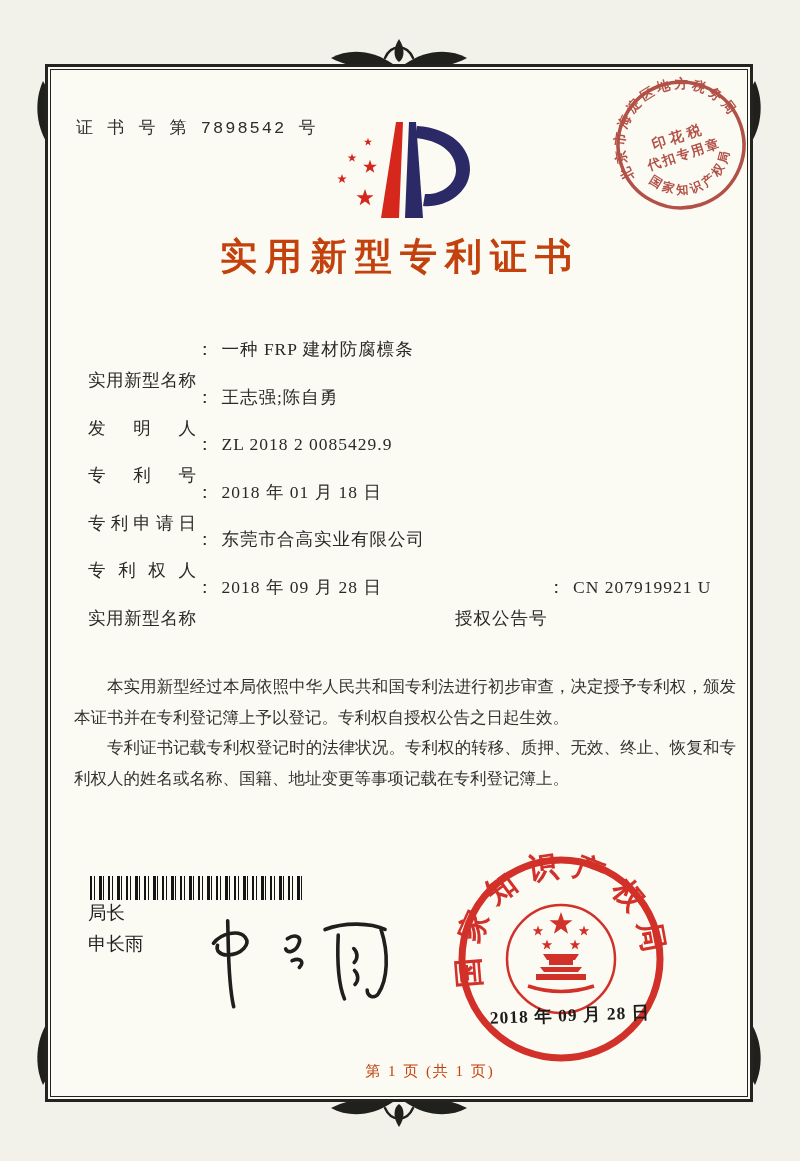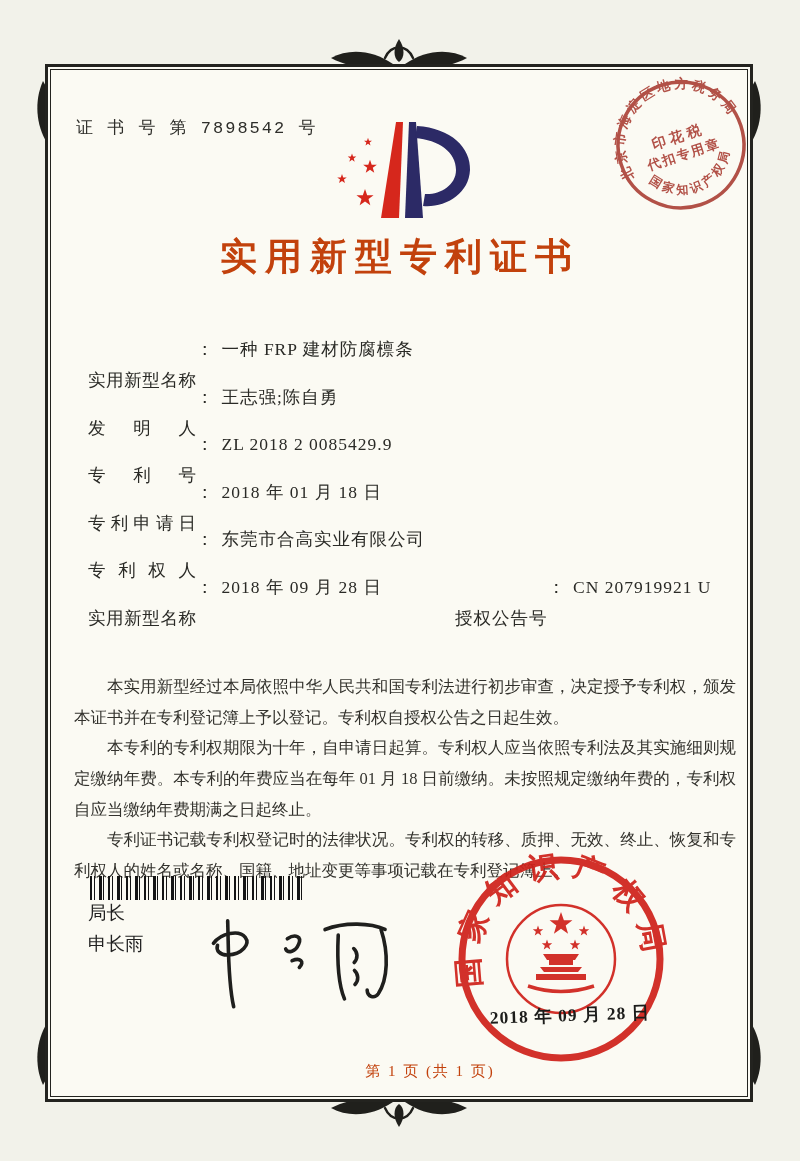--- a/index.html
+++ b/index.html
@@ -141,21 +141,20 @@
     <div class="frow">
       <span class="flabel">实用新型名称</span><span class="colon">：</span><span class="fvalue">2018 年 09 月 28 日</span>
       <span class="grant">
         <span class="flabel">授权公告号</span><span class="colon">：</span><span class="fvalue">CN 207919921 U</span>
       </span>
     </div>
   </div>
 
   <div class="body-text">
     <p>本实用新型经过本局依照中华人民共和国专利法进行初步审查，决定授予专利权，颁发本证书并在专利登记簿上予以登记。专利权自授权公告之日起生效。</p>
-    <p>本专利的专利权期限为十年，自申请日起算。专利权人应当依照专利法及其实施细则规定缴纳年费。本专利的年费应当在每年 01 月 18 日前缴纳。未按照规定缴纳年费的，专利权自应当缴纳年费期满之日起终止。</p>
     <p>专利证书记载专利权登记时的法律状况。专利权的转移、质押、无效、终止、恢复和专利权人的姓名或名称、国籍、地址变更等事项记载在专利登记簿上。</p>
   </div>
 
   <div class="barcode"></div>
 
   <div class="director">
     <div>局长</div>
     <div>申长雨</div>
   </div>
 

